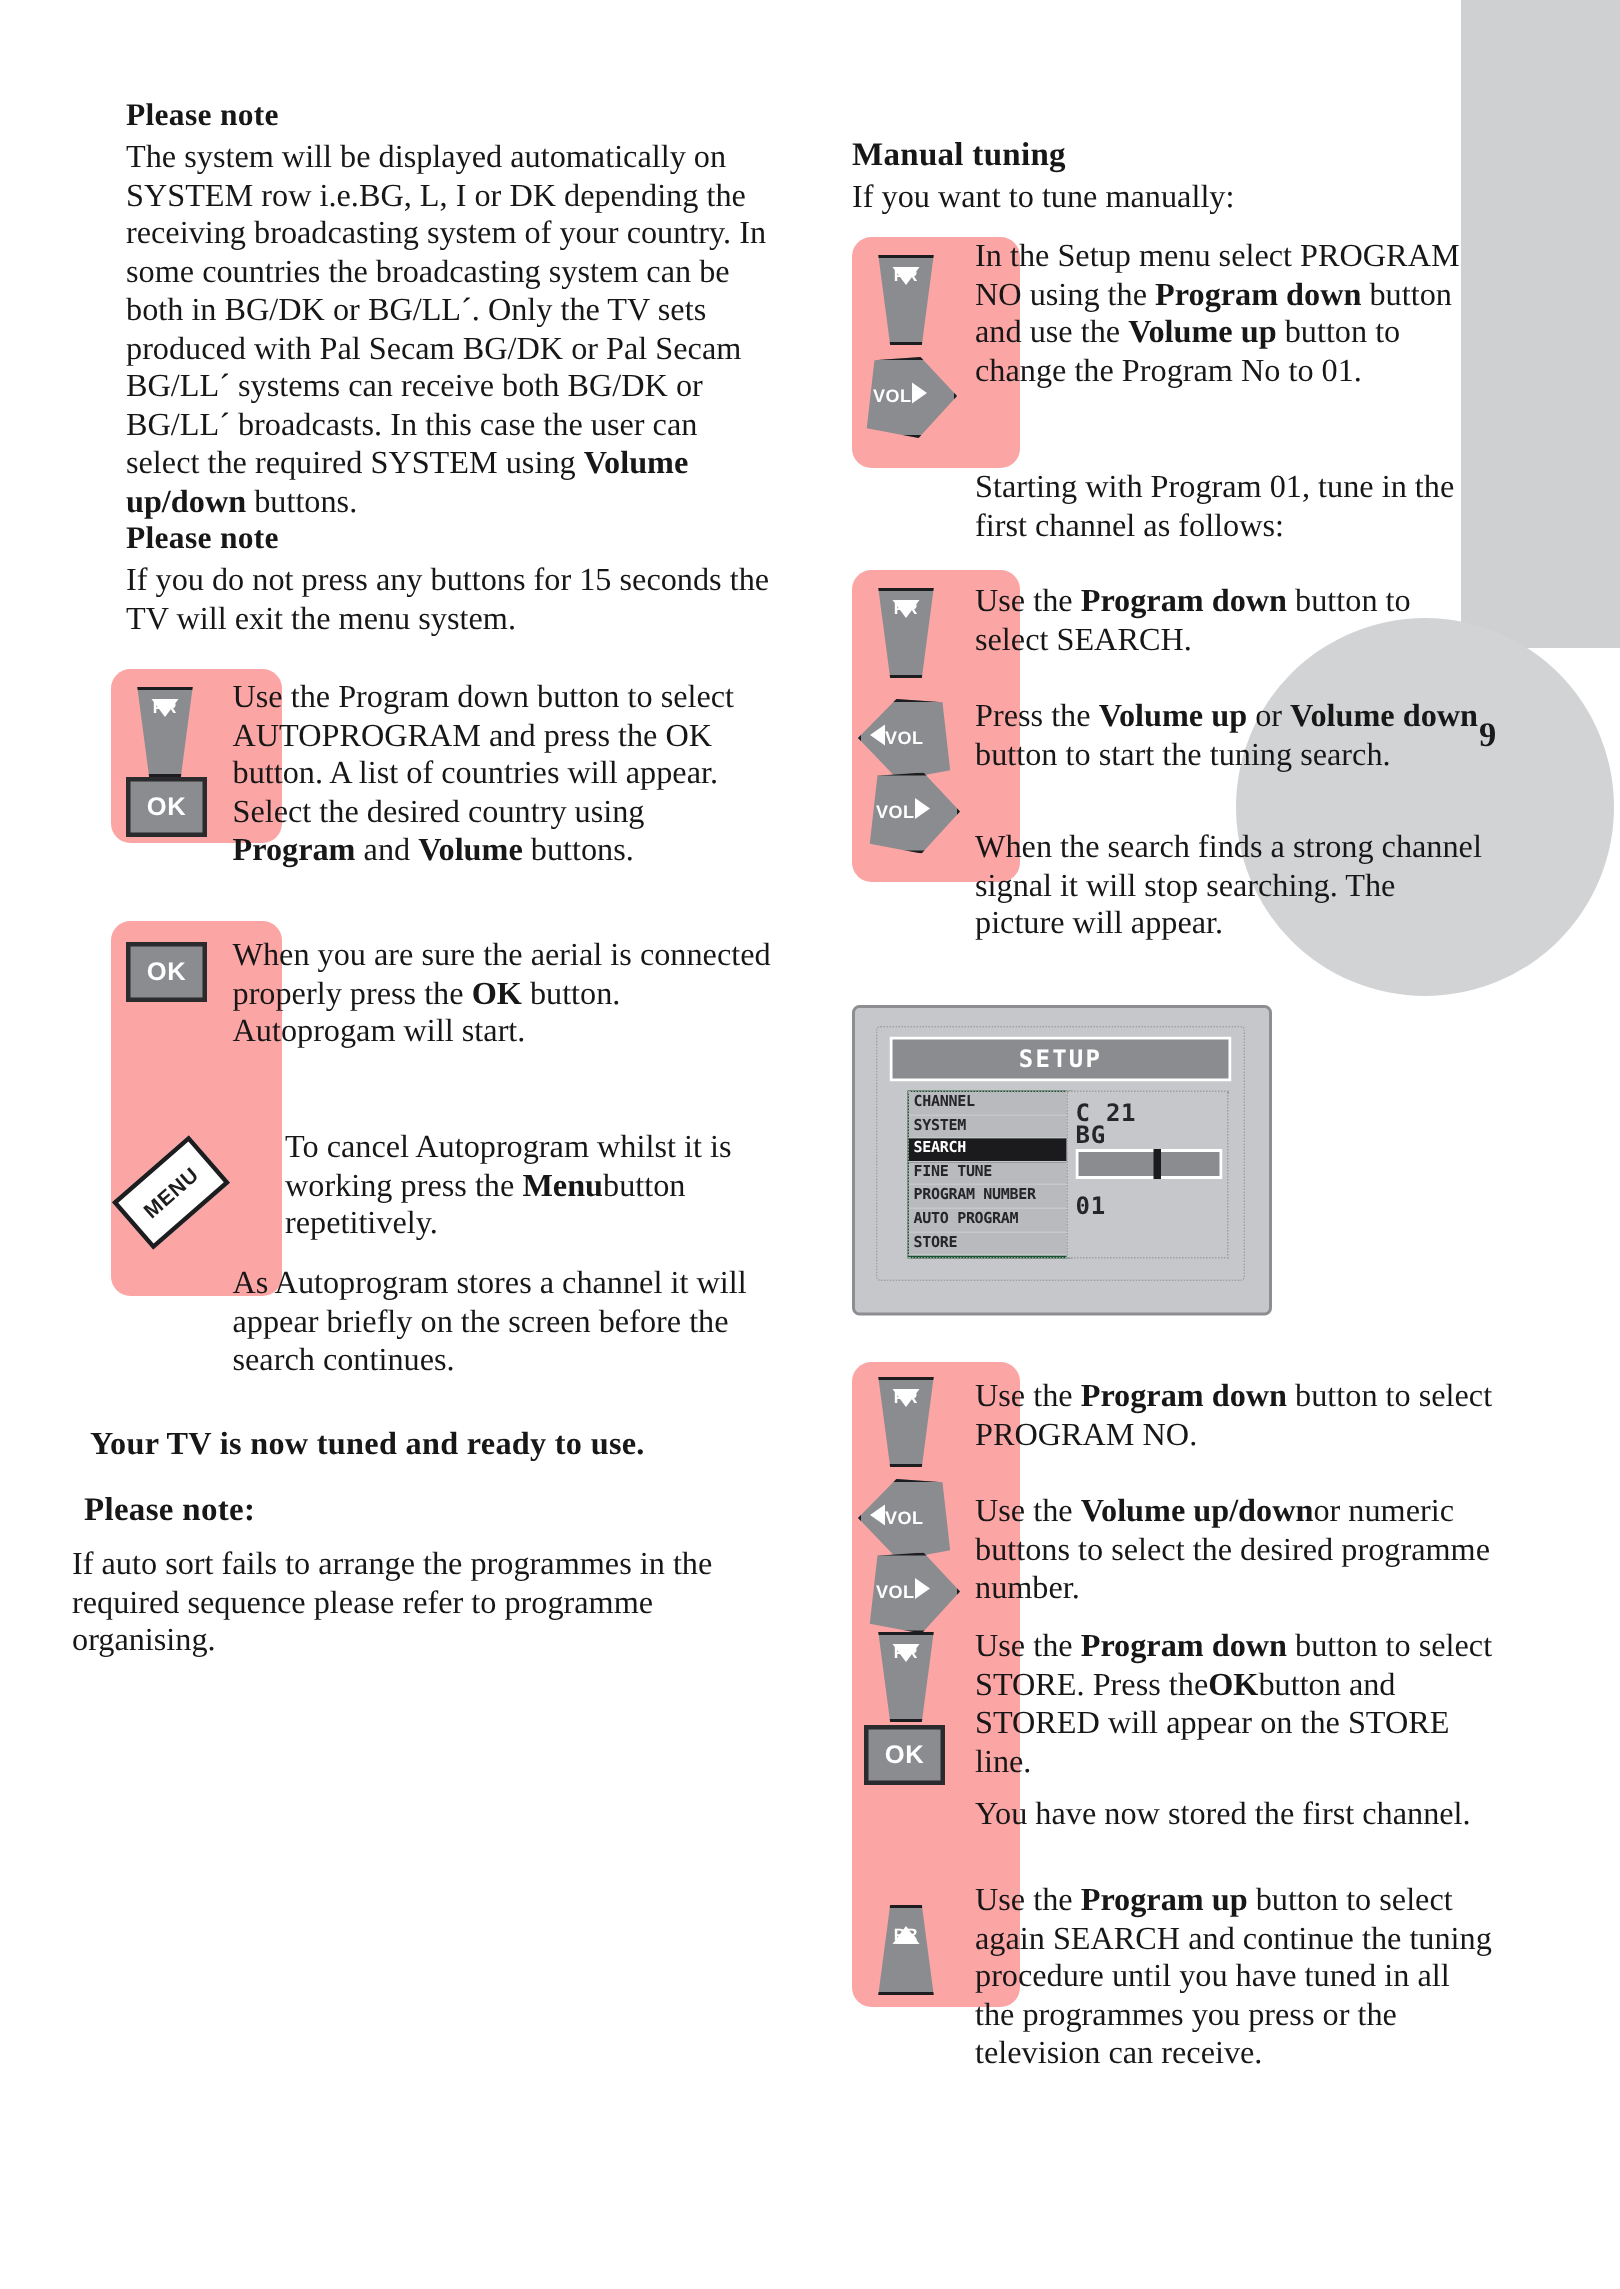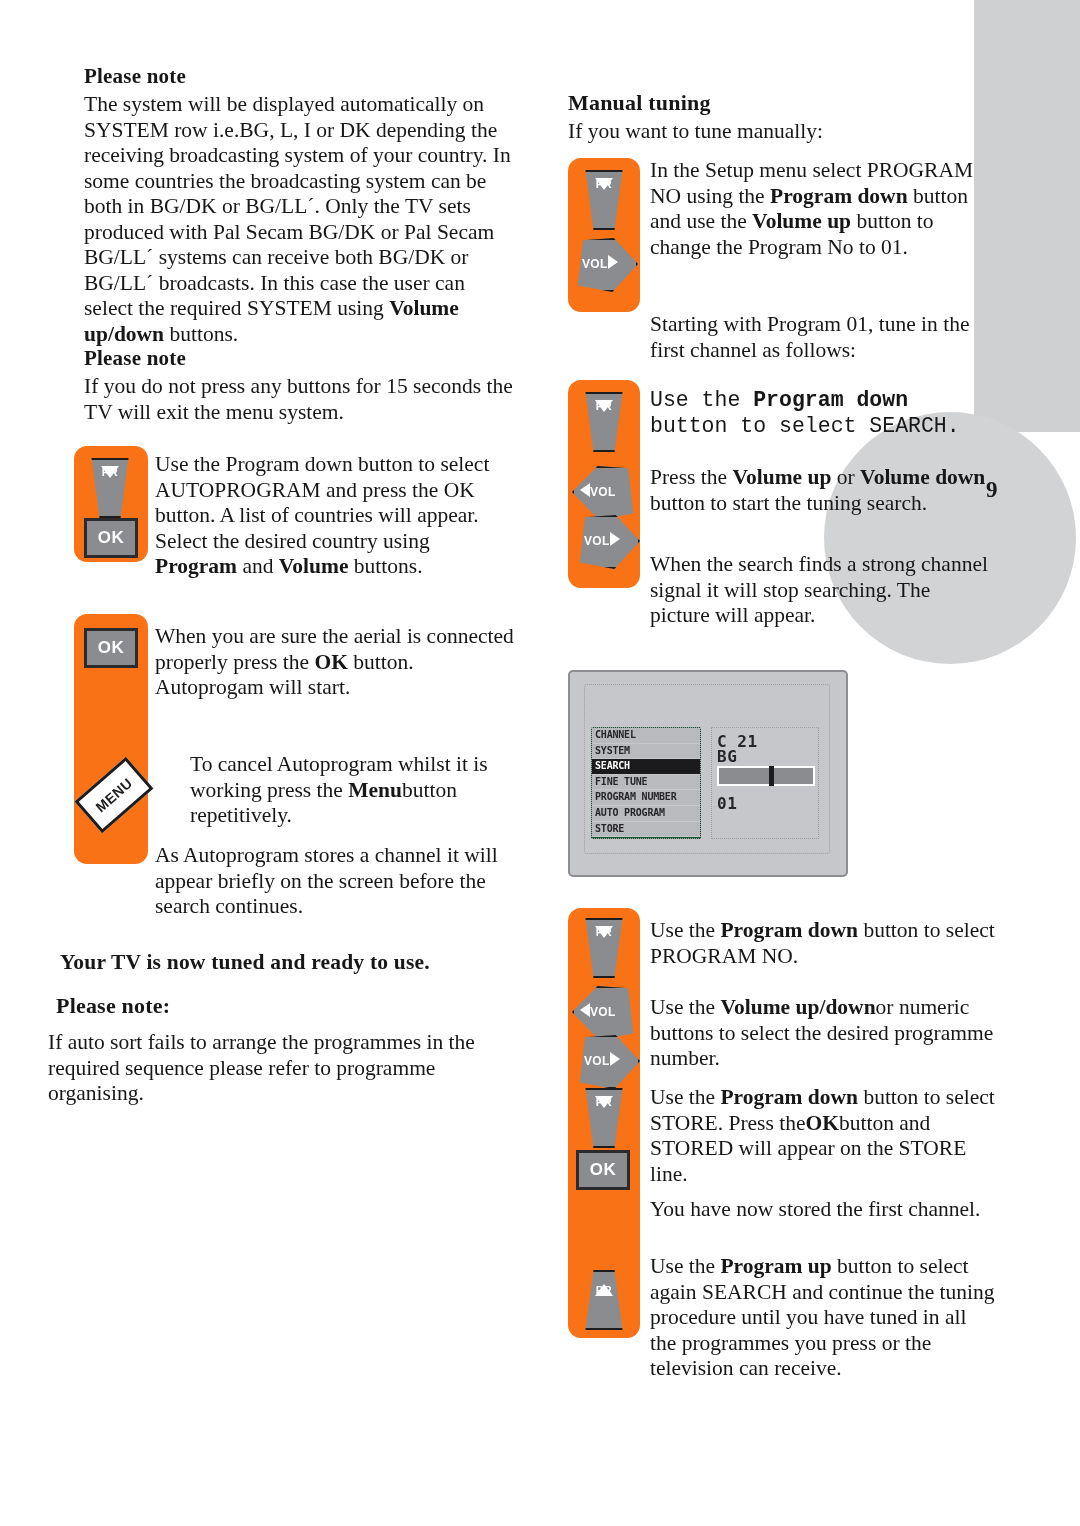--- a/index.html
+++ b/index.html
@@ -63,22 +63,23 @@
     line-height: 25.5px;
   }
   .para b { font-weight: bold; }
 
   
   .tb { position: absolute; }
 
   
   .strip {
     position: absolute;
-    background: #f97316;
+    background: #fca5a5;
     border-radius: 13px;
+    padding-left: 40px;
   }
 
   .btn { position: absolute; }
 
   
   .pr-down {
     width: 40px; height: 56px;
     background: #8b8c90;
     border: 2.4px solid #1d1d1f;
     clip-path: polygon(8% 0%, 92% 0%, 74% 100%, 26% 100%);
@@ -217,21 +218,21 @@
     color: #ffffff;
     font-family: "DejaVu Sans Mono", monospace;
     font-size: 16px;
     font-weight: bold;
     line-height: 26px;
     text-align: center;
     letter-spacing: 1.5px;
   }
   .osd-list {
     position: absolute;
-    left: 6px; top: 42px;
+    left: 20px; top: 42px;
     width: 108px; height: 110px;
     border: 1.5px dotted #9fa0a3;
     background: #14532d;
   }
   .osd-item {
     display: block;
     height: 14.6px;
     line-height: 14.6px;
     padding-left: 3px;
     font-family: "DejaVu Sans Mono", monospace;
@@ -350,21 +351,21 @@
       <span class="tri"></span>
     </div>
     <div class="btn vol-left" style="left:4px; top:86px;">
       <span class="inner"><span class="tri"></span><span>VOL</span></span>
     </div>
     <div class="btn vol-right" style="left:8px; top:135px;">
       <span class="inner"><span>VOL</span><span class="tri"></span></span>
     </div>
   </div>
 
-  <div class="tb para" style="left:110px; top:388px; width:335px;font-family:Liberation Mono, monospace;"><span>Use the </span><b>Program down</b><span> button to select SEARCH.</span></div>
+  <div class="tb para" style="left:110px; top:388px; width:335px;"><span>Use the </span><b>Program down</b><span> button to select SEARCH.</span></div>
 
   <div class="tb para" style="left:110px; top:465px; width:340px;"><span>Press the </span><b>Volume up</b><span> or </span><b>Volume down</b><span> button to start the tuning search.</span></div>
 
   <div class="tb para" style="left:110px; top:552px; width:340px;">When the search finds a strong channel signal it will stop searching. The picture will appear.</div>
 
   <div class="strip" style="left:28px; top:908px; width:72px; height:430px;">
     <div class="btn pr-down" style="left:14px; top:10px;">
       <span class="lbl">PR</span>
       <span class="tri"></span>
     </div>
@@ -391,20 +392,21 @@
 
   <div class="tb para" style="left:110px; top:1085px; width:345px;"><span>Use the </span><b>Program down</b><span>  button to select STORE. Press the</span><b>OK</b><span>button and STORED will appear on the STORE line.</span></div>
 
   <div class="tb para" style="left:110px; top:1197px; width:345px;">You have now stored the first channel.</div>
 
   <div class="tb para" style="left:110px; top:1254px; width:345px;"><span>Use the  </span><b>Program up</b><span> button to select again SEARCH and continue the tuning procedure until you have tuned in all the programmes you press or the television can receive.</span></div>
 </div>
 
 <div class="osd-outer">
   <div class="osd-inner">
+    <div class="osd-title">SETUP</div>
     <div class="osd-list">
         <span class="osd-item">CHANNEL</span>
         <span class="osd-item">SYSTEM</span>
         <span class="osd-item sel">SEARCH</span>
         <span class="osd-item">FINE TUNE</span>
         <span class="osd-item">PROGRAM NUMBER</span>
         <span class="osd-item">AUTO PROGRAM</span>
         <span class="osd-item">STORE</span>
       </div>
     <div class="osd-values">

